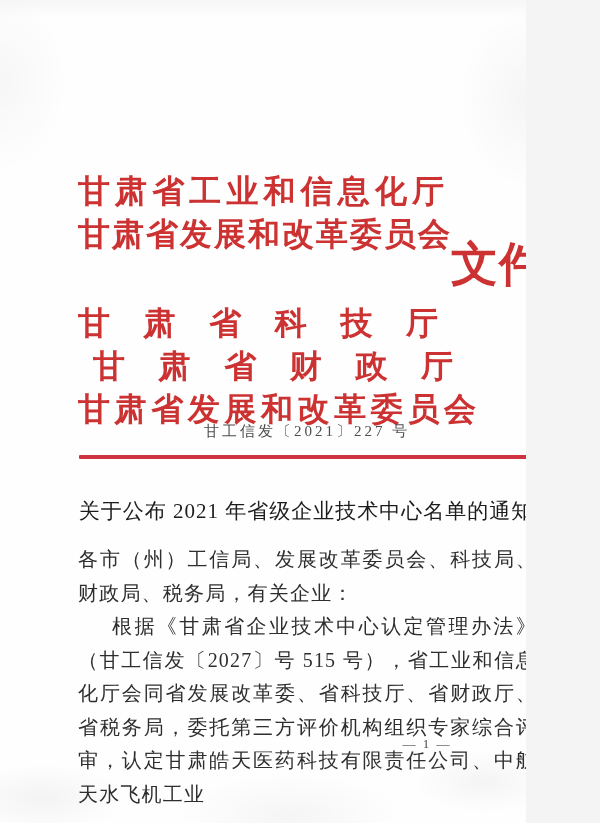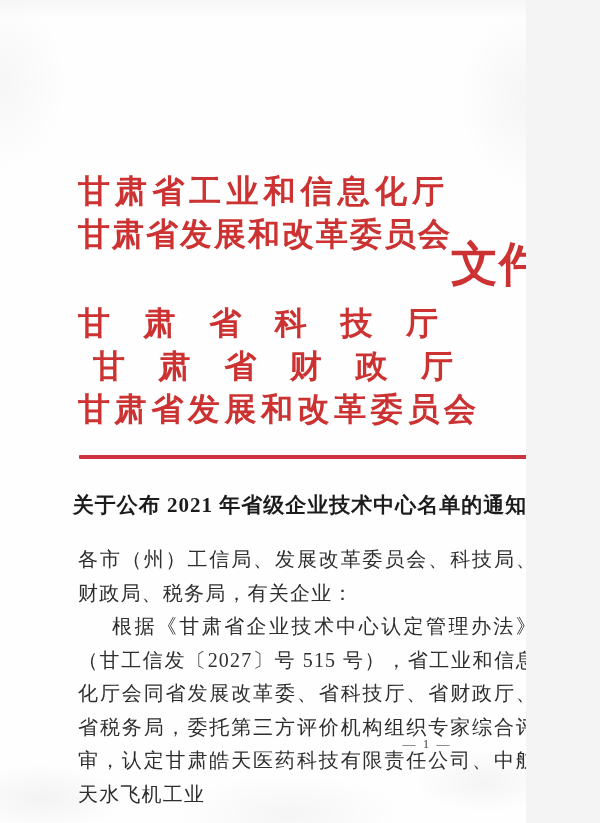--- a/index.html
+++ b/index.html
@@ -68,25 +68,25 @@
   }
   .red-rule{
     position:absolute; top:455px; left:79px;
     width:457px; height:4px;
     background:var(--rule-red);
     border-radius:1px;
   }
   
   .doc-title{
     position:absolute; top:491px; left:40px; width:520px;
-    margin:0;
+    margin:6px;
     text-align:center;
     color:#1c1c1c;
     font-size:21px;
-    font-weight:bold;
+    font-weight:normal;
     letter-spacing:1px;
   }
   
   .doc-body{
     position:absolute; top:543px; left:78px; width:459px;
     color:var(--ink);
     font-size:20px;
     line-height:33.5px;
     letter-spacing:1.2px;
     text-align:justify;
@@ -111,20 +111,21 @@
   <div class="letterhead">
     <div class="agency-line l1">甘肃省工业和信息化厅</div>
     <div class="agency-line l2">甘肃省发展和改革委员会</div>
     <div class="agency-line l3">甘肃省科技厅</div>
     <div class="agency-line l4">甘肃省财政厅</div>
     <div class="agency-line l5">甘肃省发展和改革委员会</div>
   </div>
 
   <div class="document-mark">文件</div>
 
+  <div class="doc-number">甘工信发〔2021〕227 号</div>
 
   <div class="red-rule"></div>
 
   <h1 class="doc-title">关于公布 2021 年省级企业技术中心名单的通知</h1>
 
   <div class="doc-body">
     <p class="salutation">各市（州）工信局、发展改革委员会、科技局、财政局、税务局，有关企业：</p>
     <p class="indent">根据《甘肃省企业技术中心认定管理办法》（甘工信发〔2027〕号 515 号），省工业和信息化厅会同省发展改革委、省科技厅、省财政厅、省税务局，委托第三方评价机构组织专家综合评审，认定甘肃皓天医药科技有限责任公司、中航天水飞机工业</p>
   </div>
 

